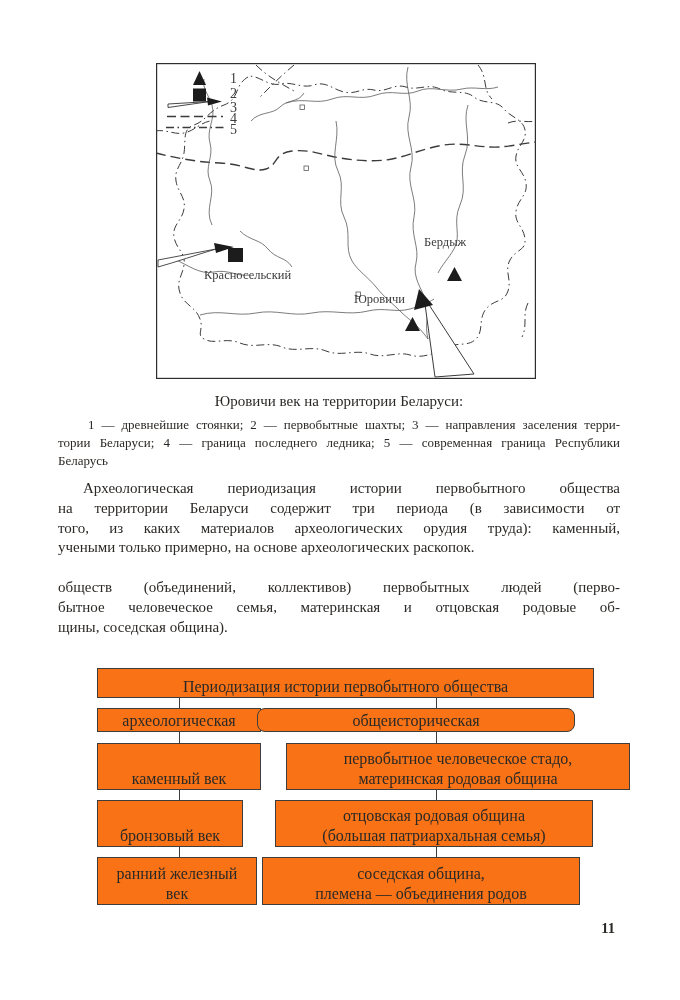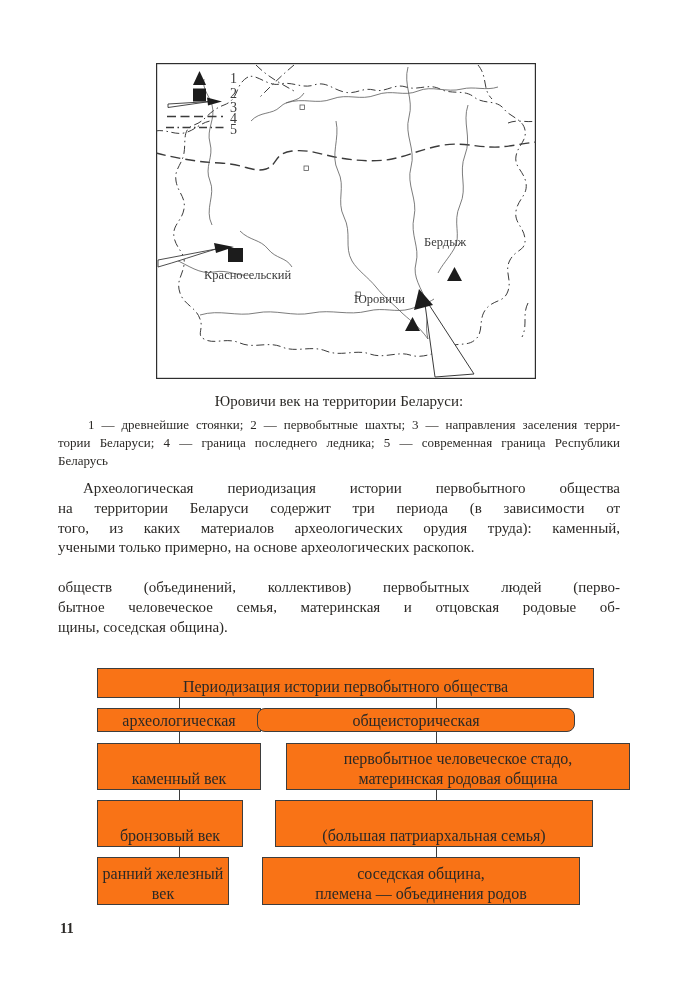--- a/index.html
+++ b/index.html
@@ -25,21 +25,21 @@
   .p1{top:479px;}
   .p2{top:578px;}
   
   .fc-box{
     position:absolute;box-sizing:border-box;border:1px solid #3d3d3d;background:#f97316;
     display:flex;flex-direction:column;align-items:center;justify-content:flex-end;
     text-align:center;font-size:16px;line-height:20px;color:#2b2926;
   }
   .fc-conn{position:absolute;width:1px;background:#3d3d3d;}
   
-  .page-num{position:absolute;left:60px;top:920px;width:572px;text-align:left;
+  .page-num{position:absolute;left:43px;top:920px;width:572px;text-align:right;
     font-size:14.5px;font-weight:bold;}
 </style>
 </head>
 <body>
 
 <div class="page">
 
   <div class="map-figure">
     <svg class="map-svg" width="380" height="316" viewBox="0 0 380 316">
 
@@ -164,27 +164,28 @@
       <div>материнская родовая община</div>
     </div>
 
     <div class="fc-conn" style="left:179px;top:790px;height:10px;"></div>
     <div class="fc-conn" style="left:436px;top:790px;height:10px;"></div>
 
     <div class="fc-box" style="left:97px;top:800px;width:146px;height:47px;">
       <div>бронзовый век</div>
     </div>
     <div class="fc-box" style="left:275px;top:800px;width:318px;height:47px;">
+      <div>отцовская родовая община</div>
       <div>(большая патриархальная семья)</div>
     </div>
 
     <div class="fc-conn" style="left:179px;top:847px;height:10px;"></div>
     <div class="fc-conn" style="left:436px;top:847px;height:10px;"></div>
 
-    <div class="fc-box" style="left:97px;top:857px;width:132px;height:48px;">
+    <div class="fc-box" style="left:97px;top:857px;width:160px;height:48px;">
       <div>ранний железный</div>
       <div>век</div>
     </div>
     <div class="fc-box" style="left:262px;top:857px;width:318px;height:48px;">
       <div>соседская община,</div>
       <div>племена — объединения родов</div>
     </div>
   </div>
 
   <div class="page-num">11</div>

